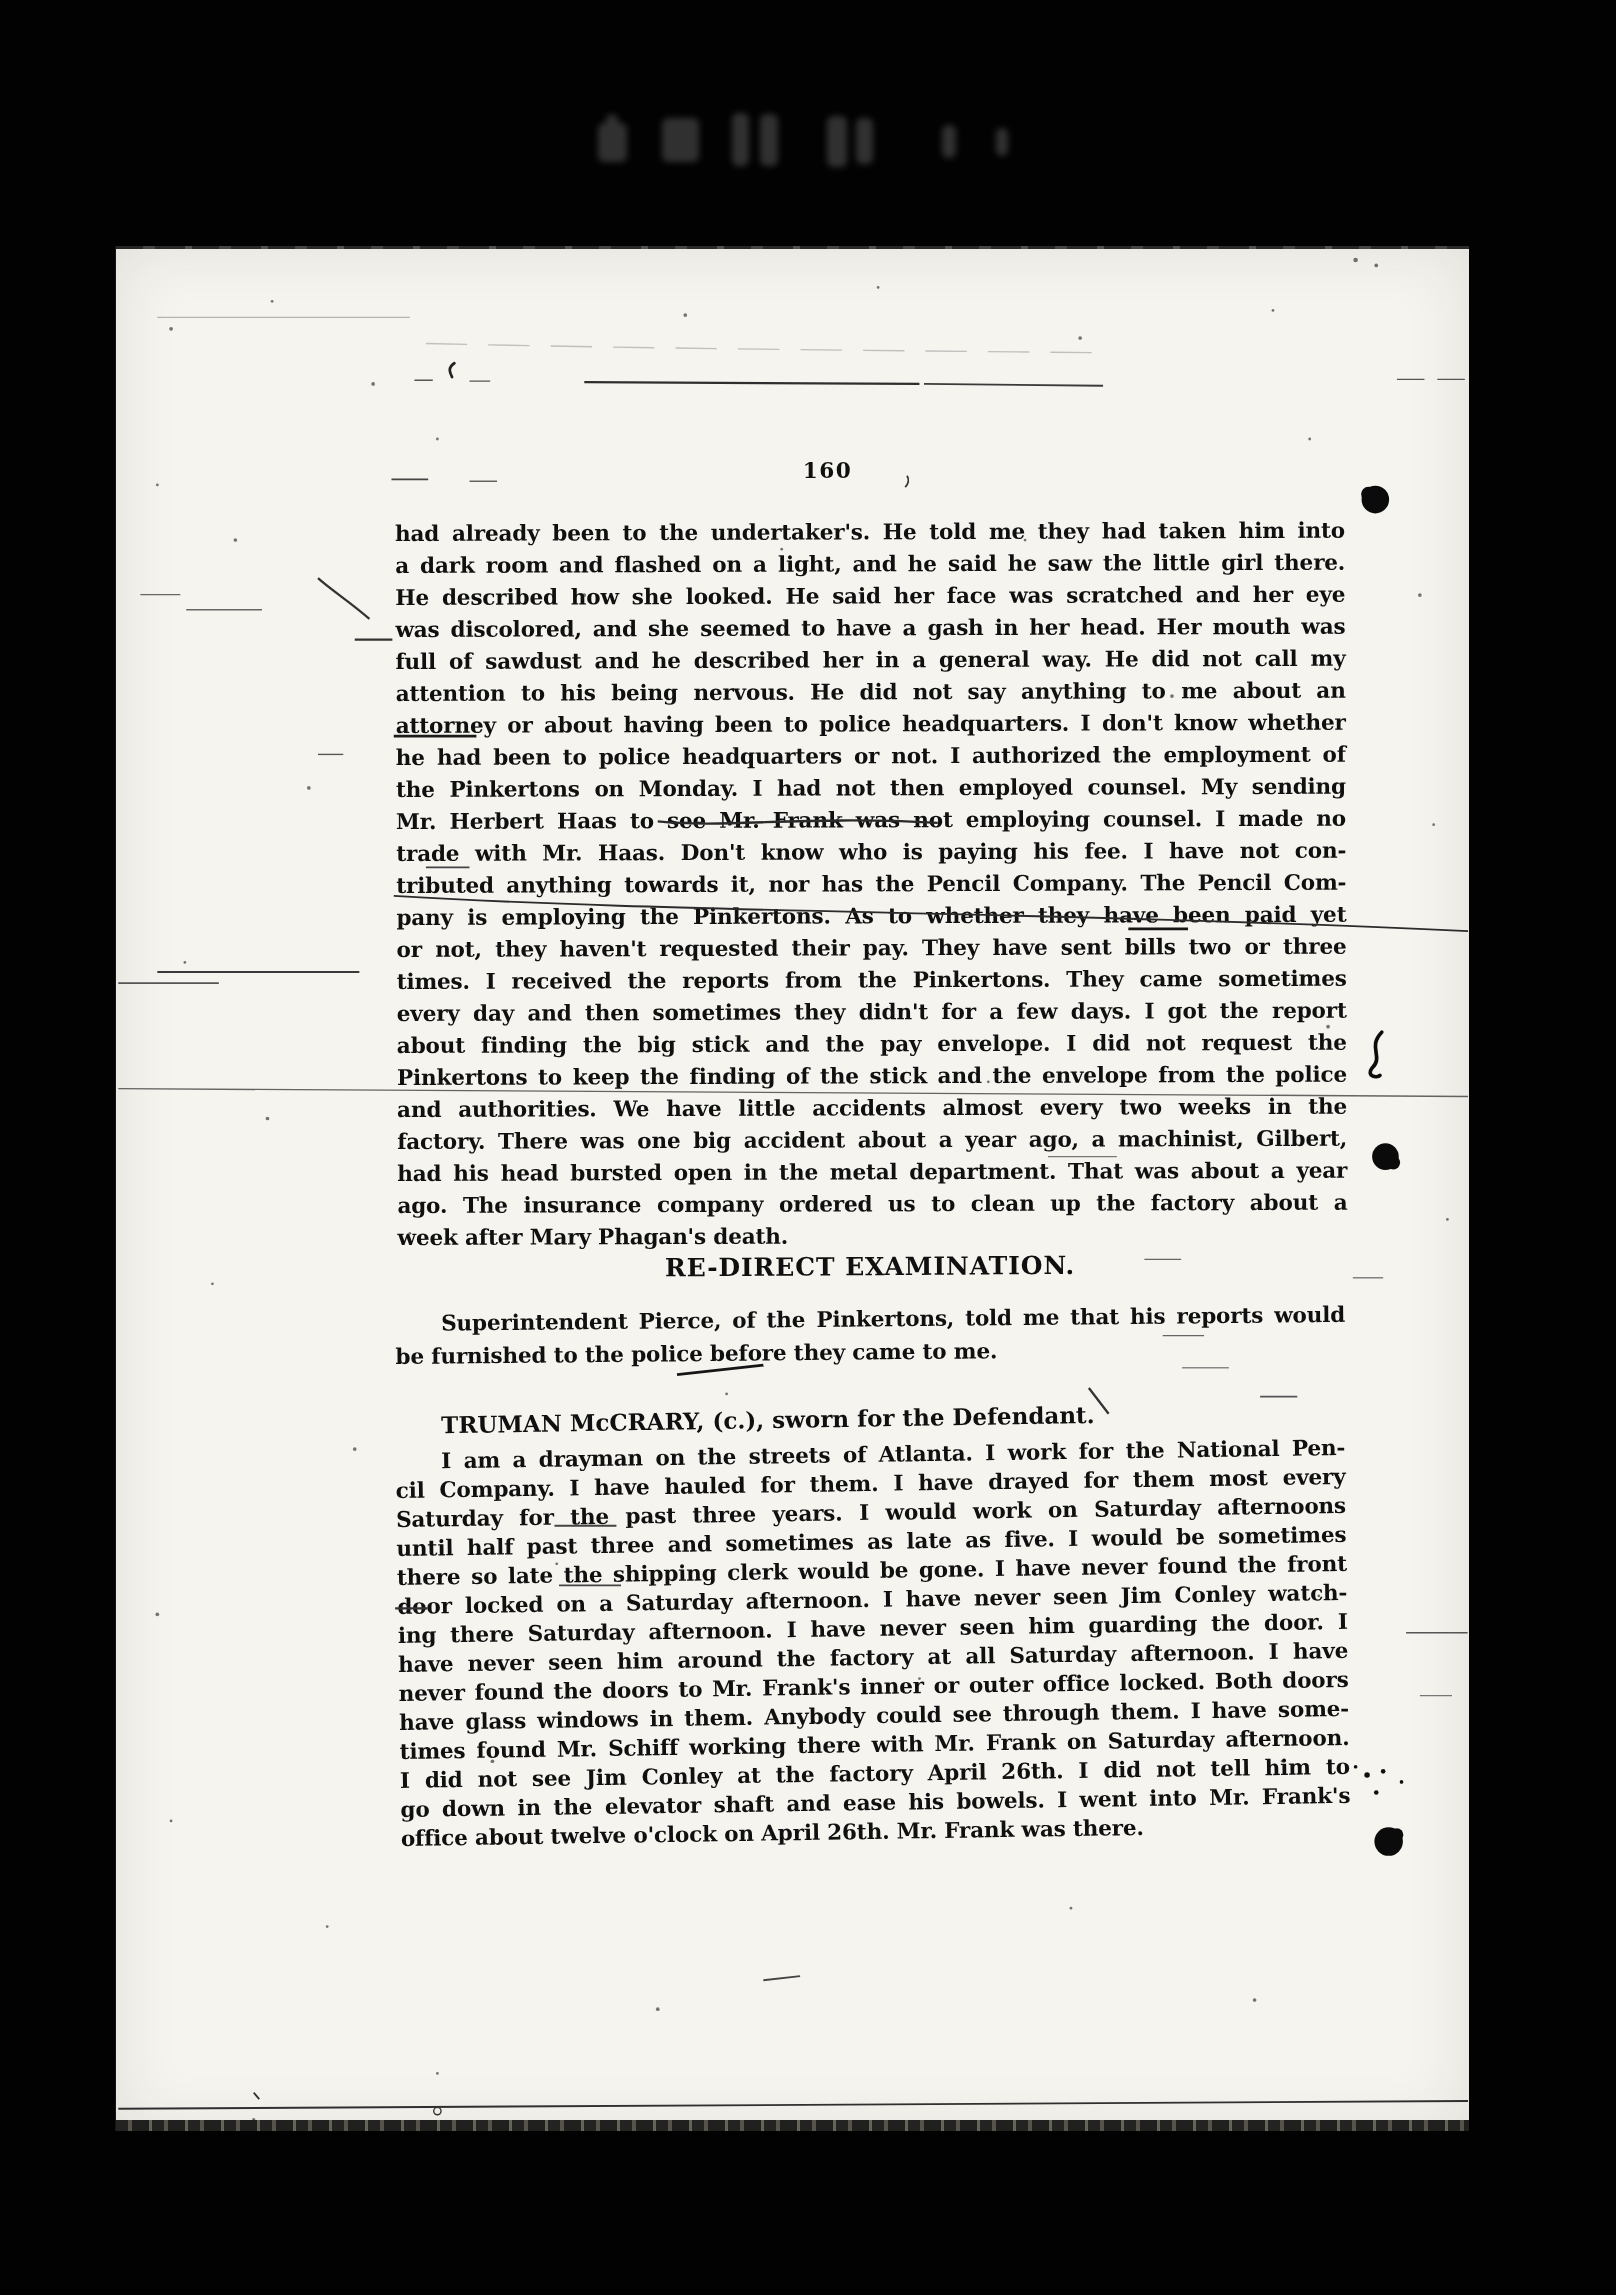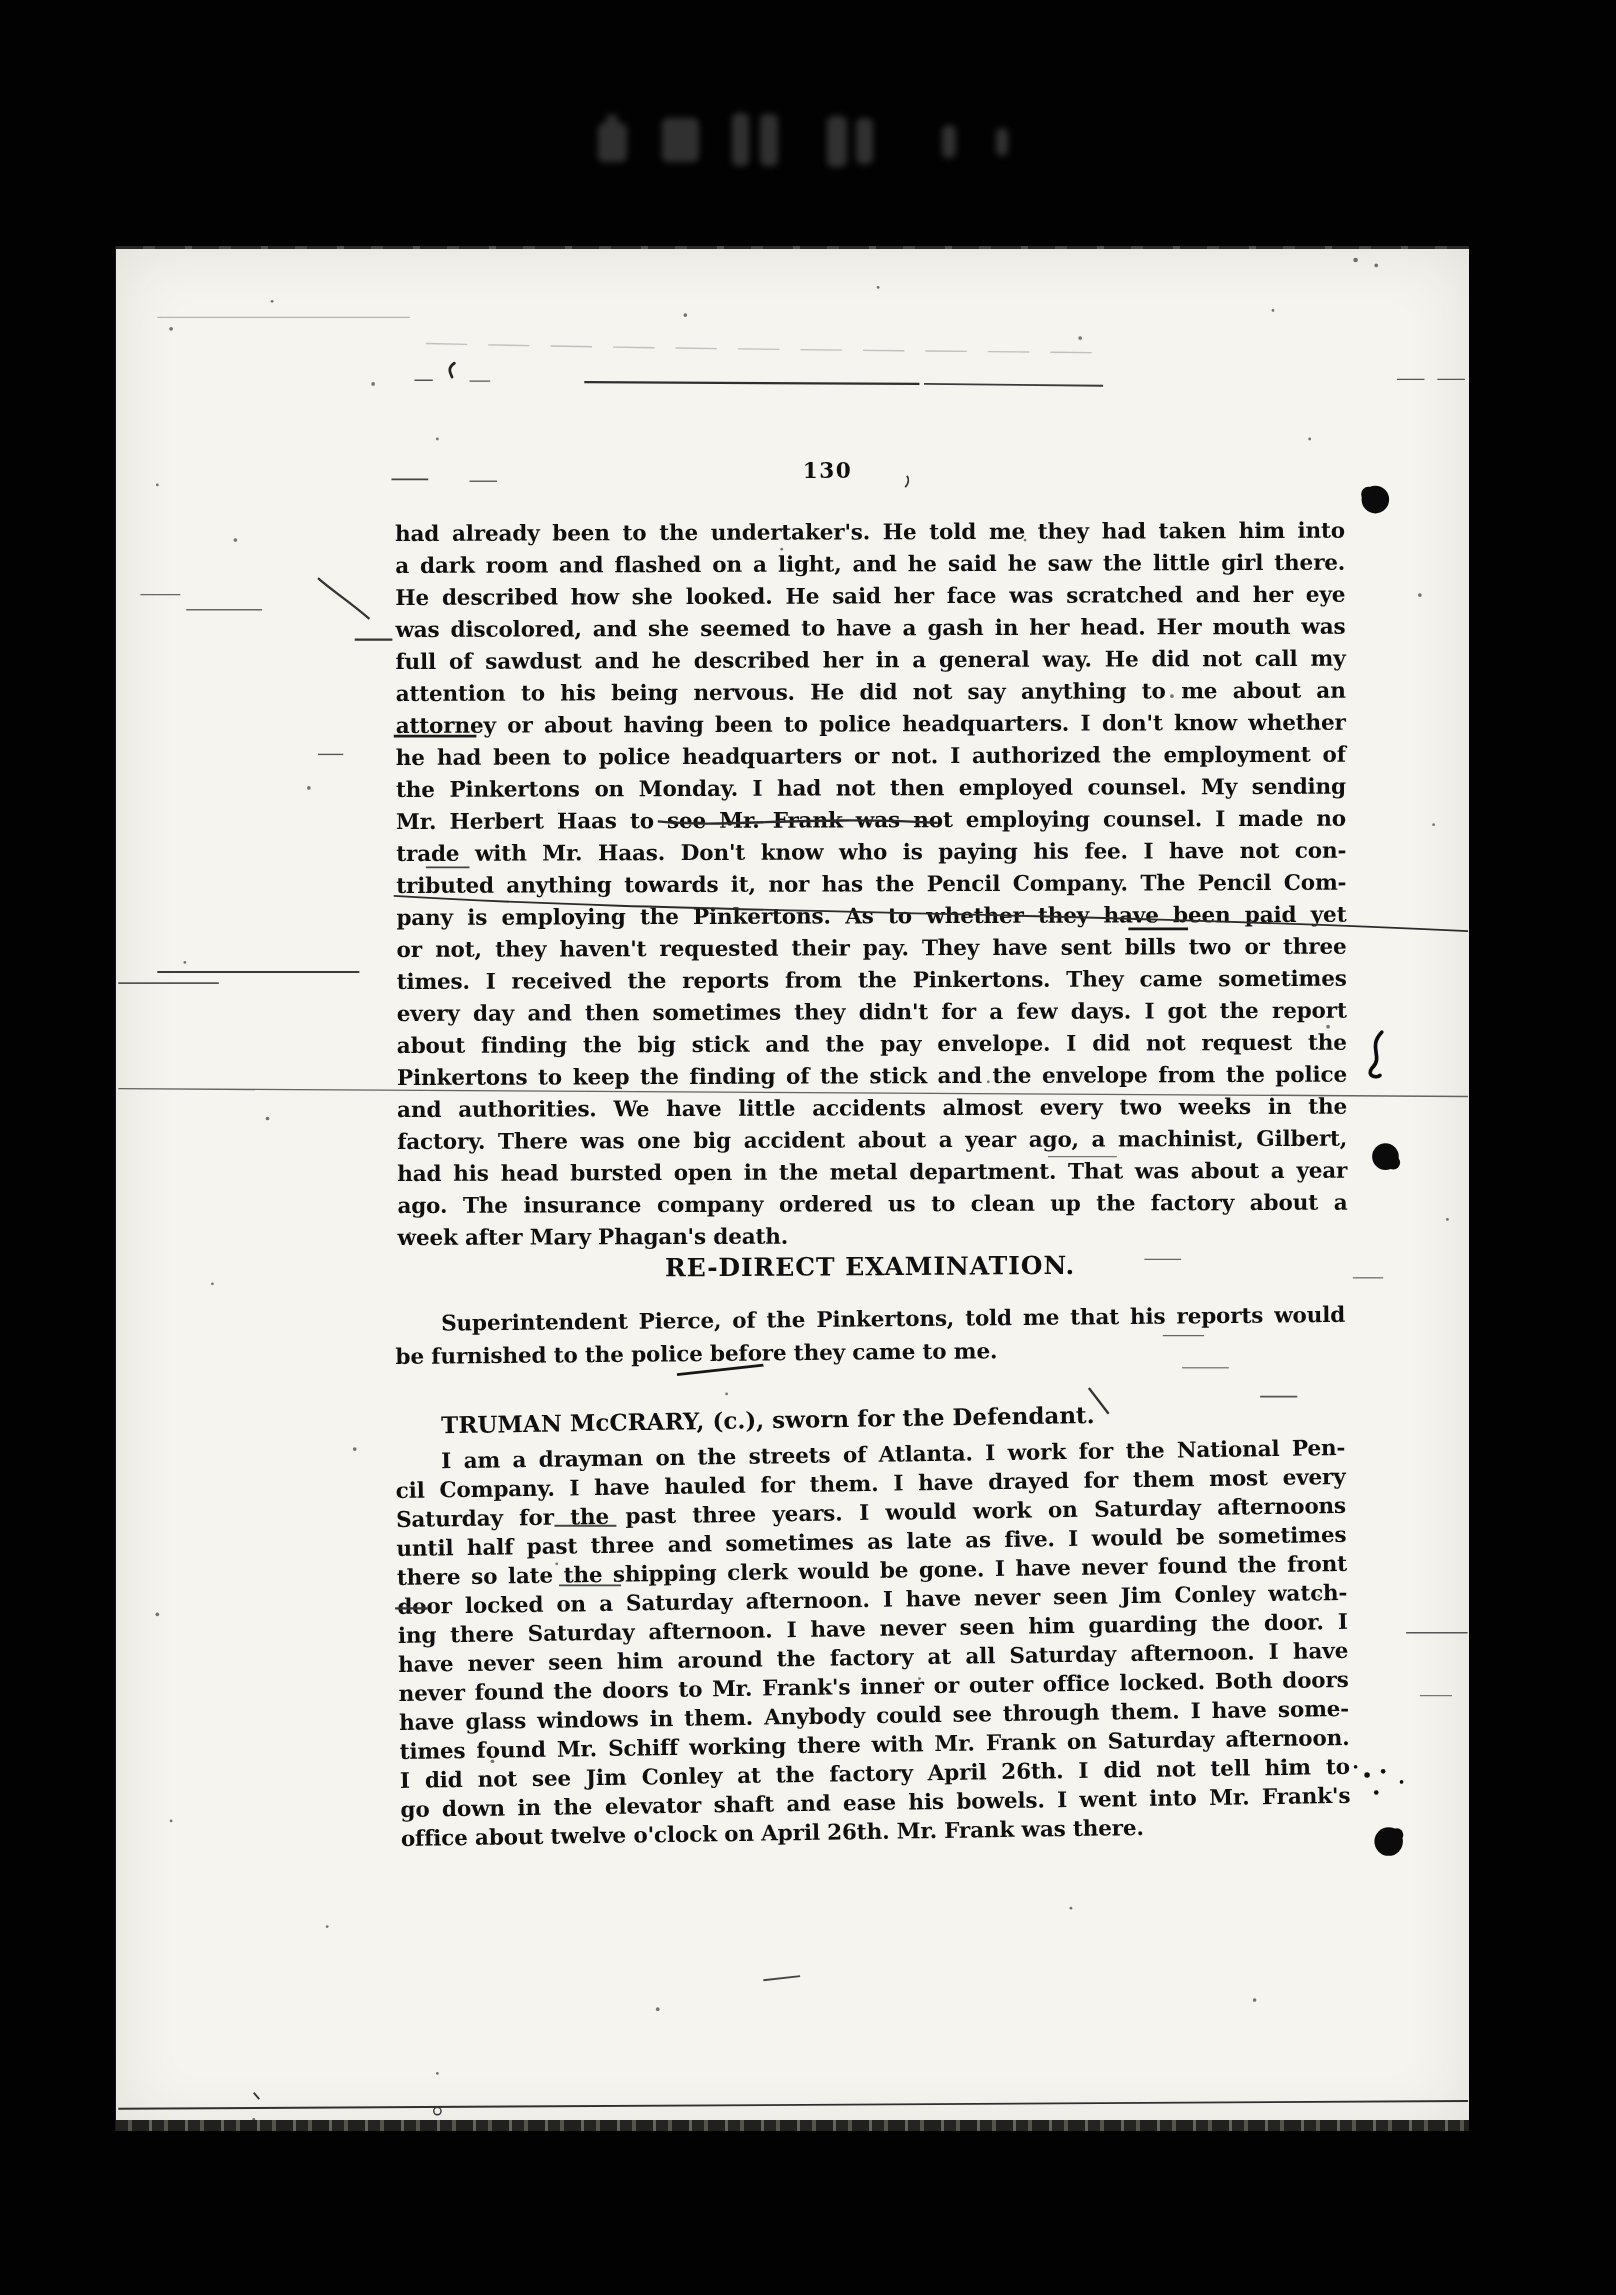--- a/index.html
+++ b/index.html
@@ -68,21 +68,21 @@
     <i class="sm3"></i>
       <i class="sm4"></i>
       <i class="sm5"></i>
       <i class="sm6"></i>
     <i class="sm7"></i>
       <i class="sm8"></i>
   </div>
 
   <div class="page">
 
-    <div class="pagenum">130</div>
+    <div class="pagenum">160</div>
 
     <div class="textcol">
 
       <div class="block p1">
 
       <div class="line">had already been to the undertaker's.  He told me they had taken him into</div>
           <div class="line">a dark room and flashed on a light, and he said he saw the little girl there.</div>
           <div class="line">He described how she looked.  He said her face was scratched and her eye</div>
           <div class="line">was discolored, and she seemed to have a gash in her head.  Her mouth was</div>
           <div class="line">full of sawdust and he described her in a general way.  He did not call my</div>

